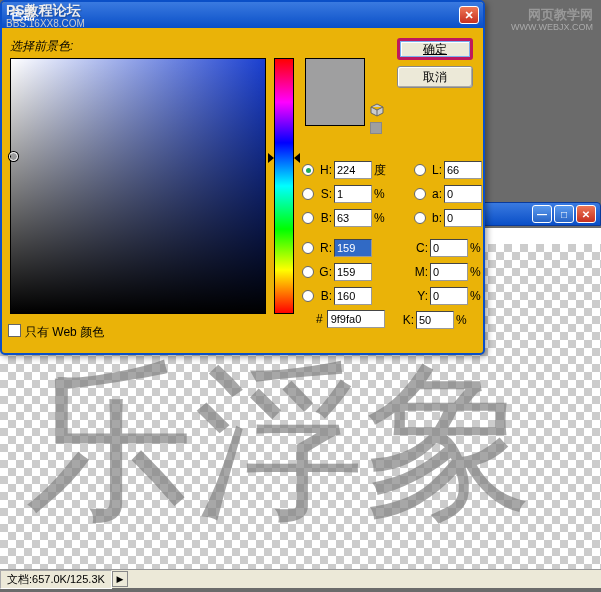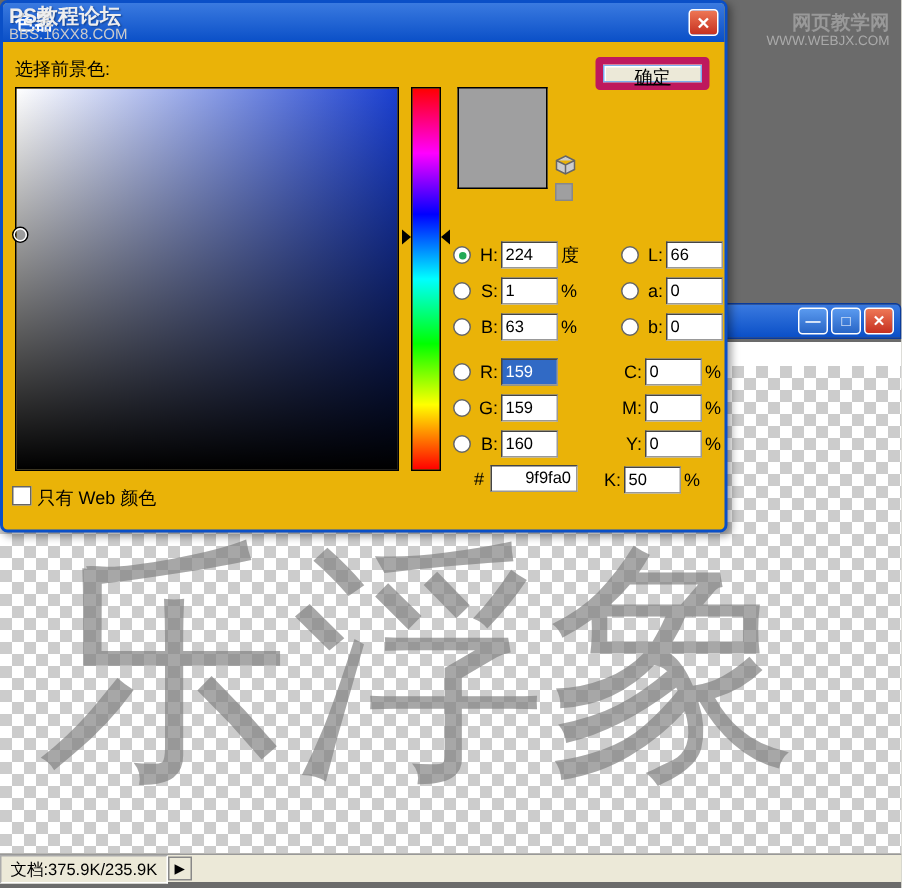--- a/index.html
+++ b/index.html
@@ -28,55 +28,55 @@
 .status-bar { position: absolute; left: 0; bottom: 4px; height: 19px; width: 601px; background: #ece9d8; border-top: 1px solid #999; display: flex; align-items: center; font-size: 11px; }
 .status-cell { border: 1px inset #fff; padding: 1px 6px; background: #ece9d8; }
 .scroll-arrow { width: 16px; height: 16px; background: #ece9d8; border: 1px solid #888; display: flex; align-items: center; justify-content: center; font-size: 9px; }
 
 
 .dialog { position: absolute; left: 0; top: 0; width: 485px; height: 355px; border: 2px solid #0a4fc7; border-radius: 5px; background: #eab308; z-index: 20; box-shadow: 2px 2px 6px rgba(0,0,0,.4); }
 .dlg-title { height: 26px; background: linear-gradient(#3a7ae0,#0a4fc7); display: flex; align-items: center; justify-content: space-between; padding: 0 4px 0 8px; color: #fff; font-weight: bold; font-size: 13px; border-radius: 3px 3px 0 0; }
 .dlg-close { width: 20px; height: 18px; background: linear-gradient(#ee7755,#c63020); border: 1px solid #fff; border-radius: 3px; color: #fff; display: flex; align-items: center; justify-content: center; font-weight: bold; font-size: 11px; }
 
 .dlg-body { position: relative; height: calc(100% - 26px); }
-.dlg-label { position: absolute; left: 8px; top: 10px; }
+.dlg-label { position: absolute; left: 8px; top: 10px; font-style: italic; }
 
 .color-field { position: absolute; left: 8px; top: 30px; width: 256px; height: 256px; border: 1px solid #000;
   background: linear-gradient(to top,#000,rgba(0,0,0,0)),linear-gradient(to right,#fff,#1a3fd0); }
 .picker-ring { position: absolute; width: 9px; height: 9px; border: 1px solid #fff; border-radius: 50%; box-shadow: 0 0 0 1px #000; left: -2px; top: 93px; }
 
 .hue-slider { position: absolute; left: 272px; top: 30px; width: 20px; height: 256px; border: 1px solid #000;
   background: linear-gradient(to bottom,#f00 0%,#f0f 17%,#00f 33%,#0ff 50%,#0f0 67%,#ff0 83%,#f00 100%); }
 .hue-arrow-l, .hue-arrow-r { position: absolute; top: 125px; width: 0; height: 0; border-top: 5px solid transparent; border-bottom: 5px solid transparent; }
 .hue-arrow-l { left: 266px; border-left: 6px solid #000; }
 .hue-arrow-r { left: 292px; border-right: 6px solid #000; }
 
 .swatch-new { position: absolute; left: 303px; top: 30px; width: 60px; height: 34px; background: #9f9fa0; border: 1px solid #000; border-bottom: none; }
 .swatch-old { position: absolute; left: 303px; top: 64px; width: 60px; height: 34px; background: #9f9fa0; border: 1px solid #000; border-top: none; }
 .cube-icon { position: absolute; left: 368px; top: 75px; width: 14px; height: 14px; }
 .tiny-swatch { position: absolute; left: 368px; top: 94px; width: 12px; height: 12px; border: 1px solid #888; background: #9f9fa0; }
 
 .btn-col { position: absolute; right: 10px; top: 10px; display: flex; flex-direction: column; gap: 6px; }
 .ps-btn { width: 76px; height: 22px; background: #ece9d8; border: 1px solid #888; border-radius: 3px; box-shadow: inset 1px 1px #fff,inset -1px -1px #aaa; font-size: 12px; }
-.ps-btn.default { border: 5px solid #be185d; box-shadow: 0 0 0 1px #7aaef0 inset,inset 2px 2px #fff; text-decoration: underline; }
+.ps-btn.default { border: 3px solid #be185d; box-shadow: 0 0 0 1px #7aaef0 inset,inset 2px 2px #fff; text-decoration: underline; }
 
 .fields { position: absolute; left: 300px; top: 130px; font-size: 12px; }
 .frow { display: flex; align-items: center; height: 24px; }
 .radio { width: 12px; height: 12px; border: 1px solid #666; border-radius: 50%; margin-right: 2px; background: #fff; display: inline-flex; align-items: center; justify-content: center; }
 .radio.sel::after { content: ""; width: 5px; height: 5px; background: #2a5; border-radius: 50%; }
 .flabel { width: 16px; text-align: right; margin-right: 2px; }
 .finput { width: 38px; height: 18px; border: 1px inset #999; background: #fff; font-size: 11px; padding: 0 2px; text-align: left; }
 .finput.sel { background: #316ac5; color: #fff; }
 .funit { width: 18px; margin-left: 2px; }
 .fgap { width: 22px; }
 .flabel2 { width: 14px; text-align: right; margin-right: 2px; }
 
 .hex-row { position: absolute; left: 314px; top: 282px; display: flex; align-items: center; }
 .hex-row .hash { margin-right: 4px; }
-.hex-input { width: 58px; height: 18px; border: 1px inset #999; background: #fff; padding: 4px 3px; font-size: 11px; text-align: right; }
+.hex-input { width: 58px; height: 18px; border: 1px inset #999; background: #fff; padding: 4px 3px; font-size: 11px; }
 
 .webonly { position: absolute; left: 6px; top: 296px; display: flex; align-items: flex-start; gap: 4px; }
 .cb { width: 13px; height: 13px; border: 1px solid #666; background: #fff; }
 </style>
 </head>
 <body>
 
 <div class="doc-window">
   <div class="doc-inner-win">
     <div class="doc-titlebar">
@@ -87,21 +87,21 @@
   </div>
   <div class="ruler-frag">
     <span>13</span>
     <span>14</span>
   </div>
   <div class="canvas-area">
     <div class="canvas-text">乐浮象</div>
   </div>
   <div class="status-bar">
     <div class="status-cell">
-      <span>文档:</span><span>375.9K/235.9K</span>
+      <span>文档:</span><span>657.0K/125.3K</span>
     </div>
     <div class="scroll-arrow">▶</div>
   </div>
 </div>
 
 <div class="dialog">
   <div class="dlg-title">
     <span>色器</span>
     <div class="dlg-close">✕</div>
   </div>
@@ -118,20 +118,21 @@
 
     <div class="swatch-new"></div>
     <div class="swatch-old"></div>
     <svg class="cube-icon" viewBox="0 0 14 14">
         <path d="M7 1 L13 4 L13 10 L7 13 L1 10 L1 4 Z M1 4 L7 7 L13 4 M7 7 L7 13" fill="#ccc" stroke="#666" stroke-width="1"></path>
       </svg>
     <div class="tiny-swatch"></div>
 
     <div class="btn-col">
       <button class="ps-btn default">确定</button>
+      <button class="ps-btn">取消</button>
       <div style="height:4px"></div>
     </div>
 
     <div class="fields">
 
       <div class="frow">
         <span class="radio sel"></span>
         <span class="flabel">H:</span>
         <input class="finput" value="224" style="">
         <span class="funit">度</span>

